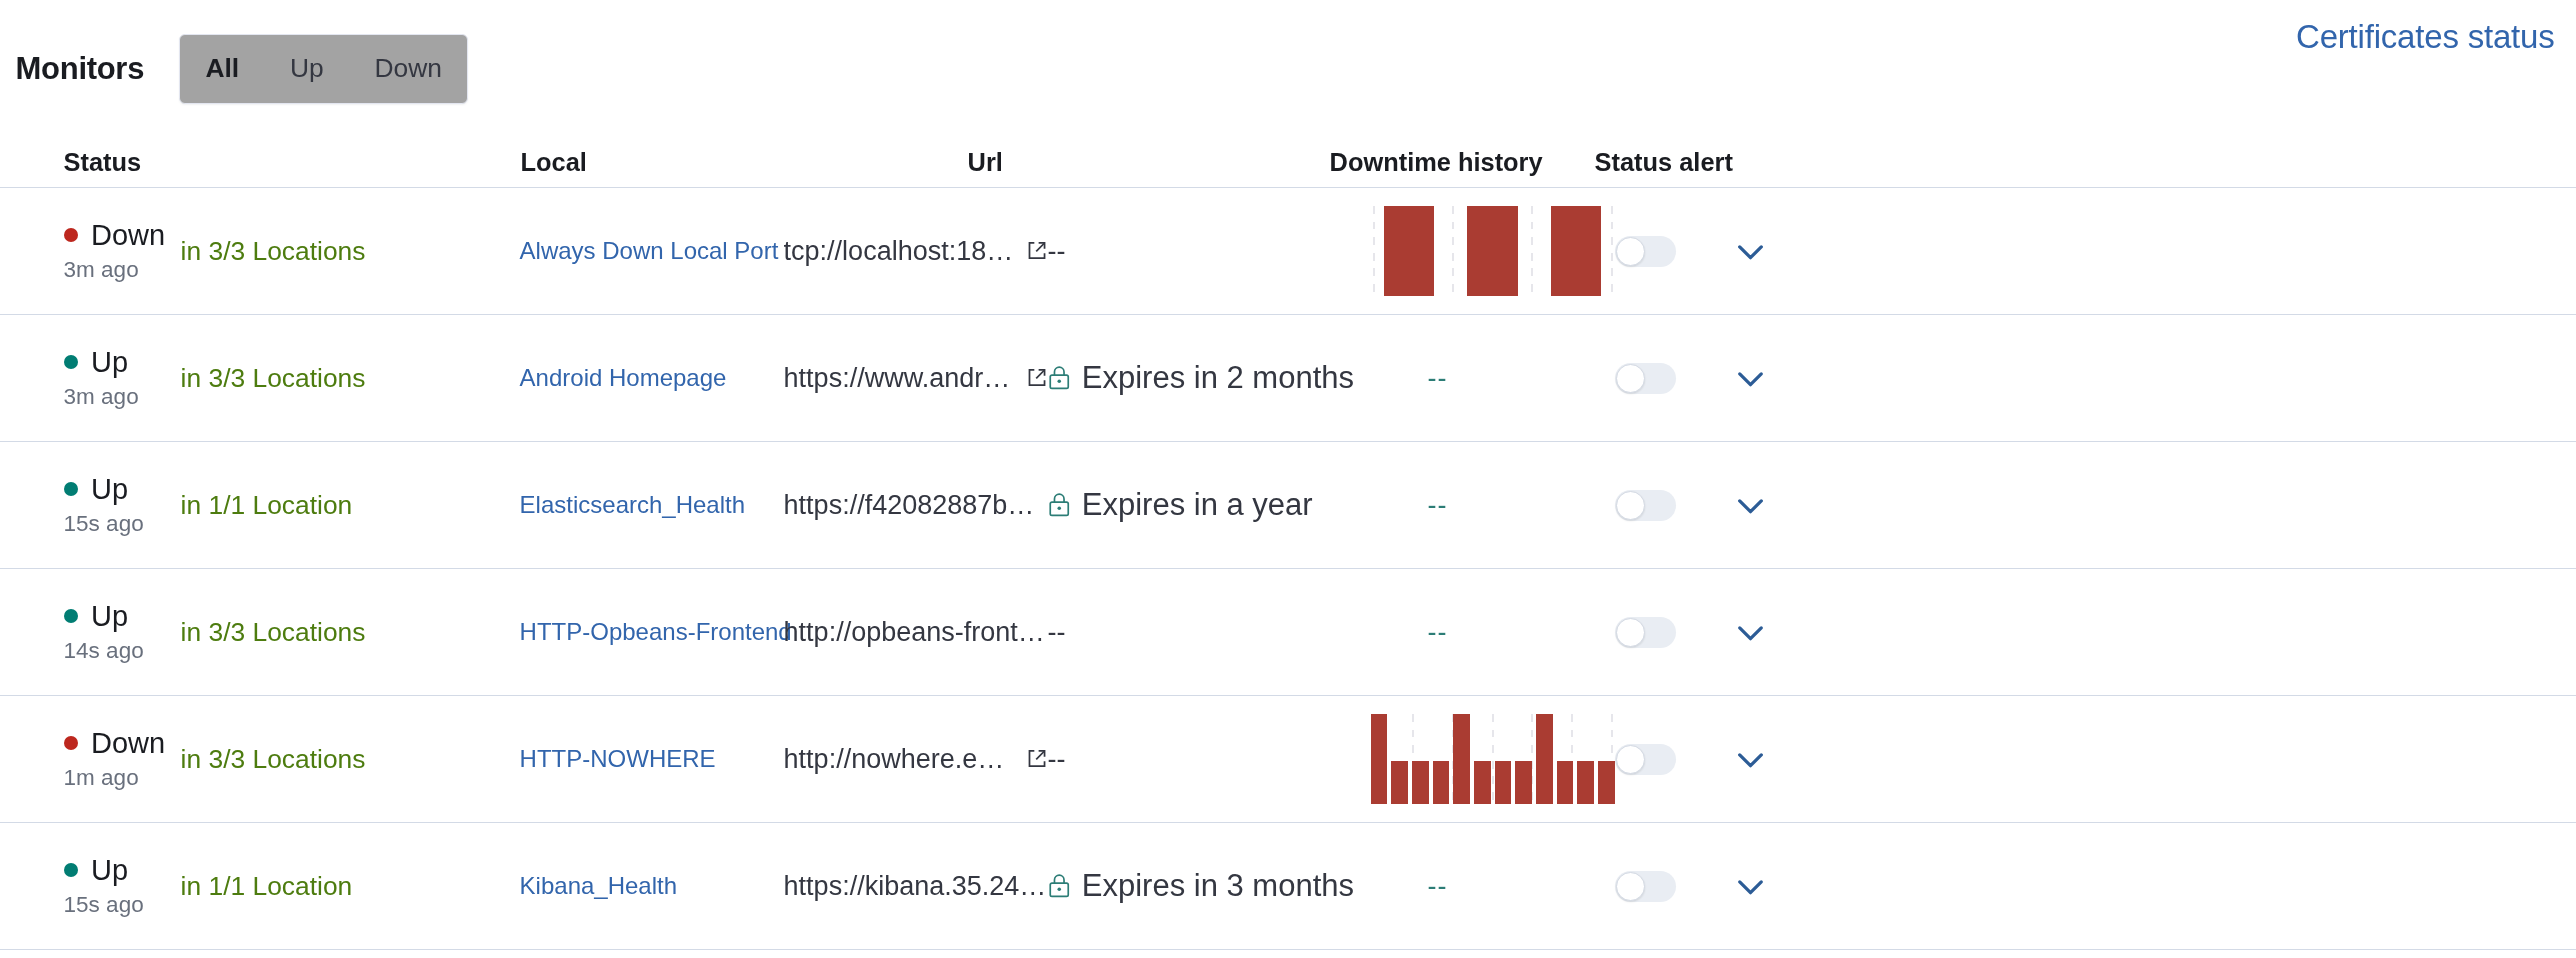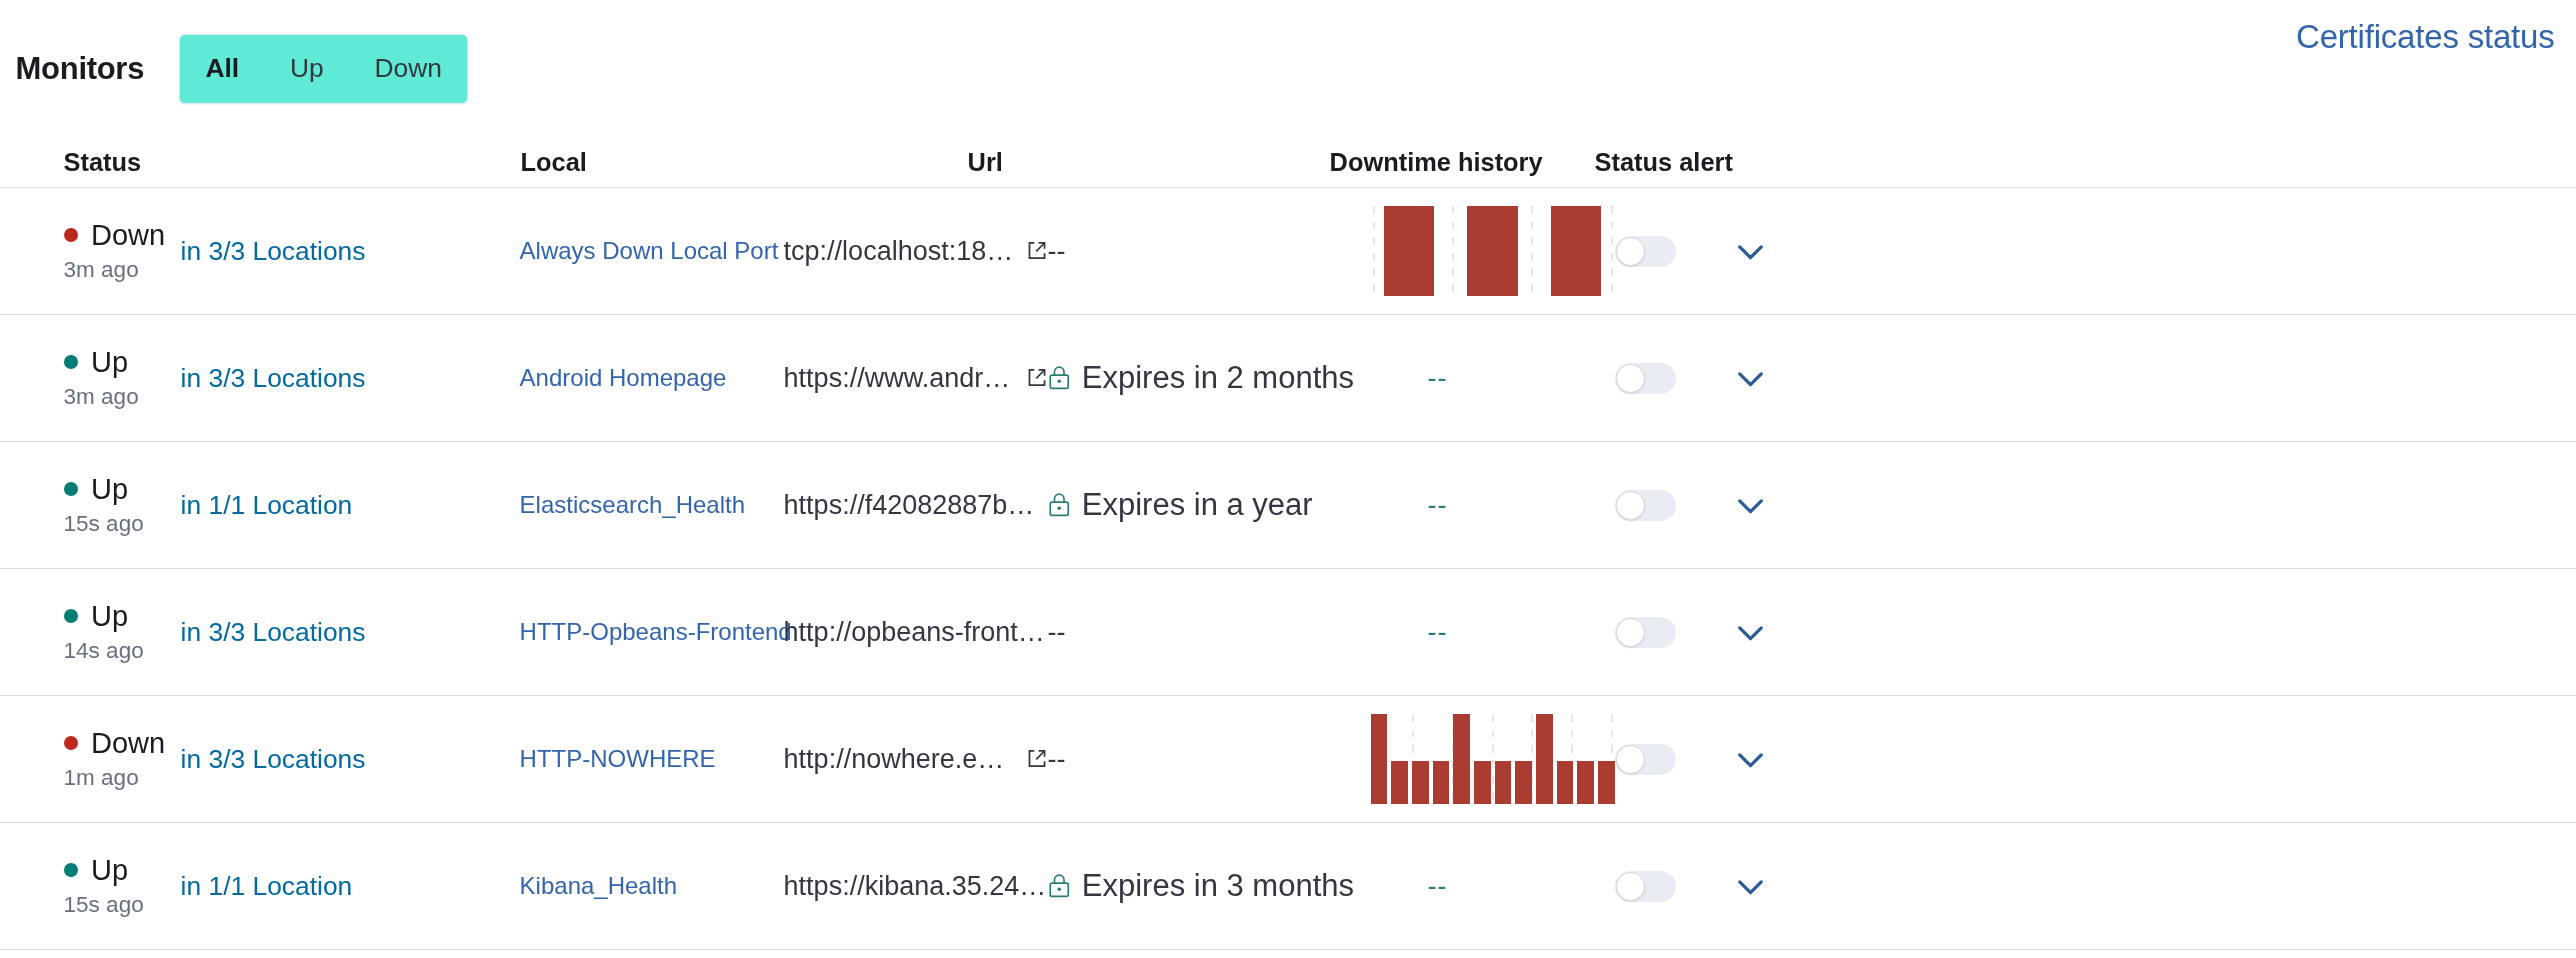--- a/index.html
+++ b/index.html
@@ -24,21 +24,21 @@
   .page-title {
     font-size: 31px;
     font-weight: 700;
     color: #1a1c21;
     letter-spacing: -0.3px;
     margin-right: 35px;
   }
   .filter-group {
     display: flex;
     align-items: stretch;
-    background: #5eead4;
+    background: #a3a3a3;
     border: 1px solid #e3e6f0;
     border-radius: 5.9px;
     height: 70px;
     box-shadow: 0 1px 2px rgba(60,65,90,0.07);
     overflow: hidden;
   }
   .filter-btn {
     display: flex; align-items: center; justify-content: center;
     padding: 0 25.4px;
     font-size: 26.4px;
@@ -110,21 +110,21 @@
   .row .c-downtime    { width: 244px; }
   .row .c-alert       { width: 117px; }
 
   .status-line { display: flex; align-items: center; gap: 12.7px; }
   .dot { width: 14.7px; height: 14.7px; border-radius: 50%; flex: none; }
   .dot.up   { background: #017d73; }
   .dot.down { background: #bd271e; }
   .status-text { font-size: 29px; color: #1a1c21; white-space: nowrap; }
   .status-sub { font-size: 22.5px; color: #69707d; margin-top: 5.9px; margin-left: 0px; }
 
-  .locations { font-size: 26.4px; color: #0369a1; white-space: nowrap; }
+  .locations { font-size: 26.4px; color: #4d7c0f; white-space: nowrap; }
 
   .name-link {
     font-size: 24px;
     color: #3265ac;
     text-decoration: none;
     cursor: pointer;
     white-space: nowrap;
   }
 
   .url-cell { display: flex; align-items: center; gap: 9.8px; white-space: nowrap; }

